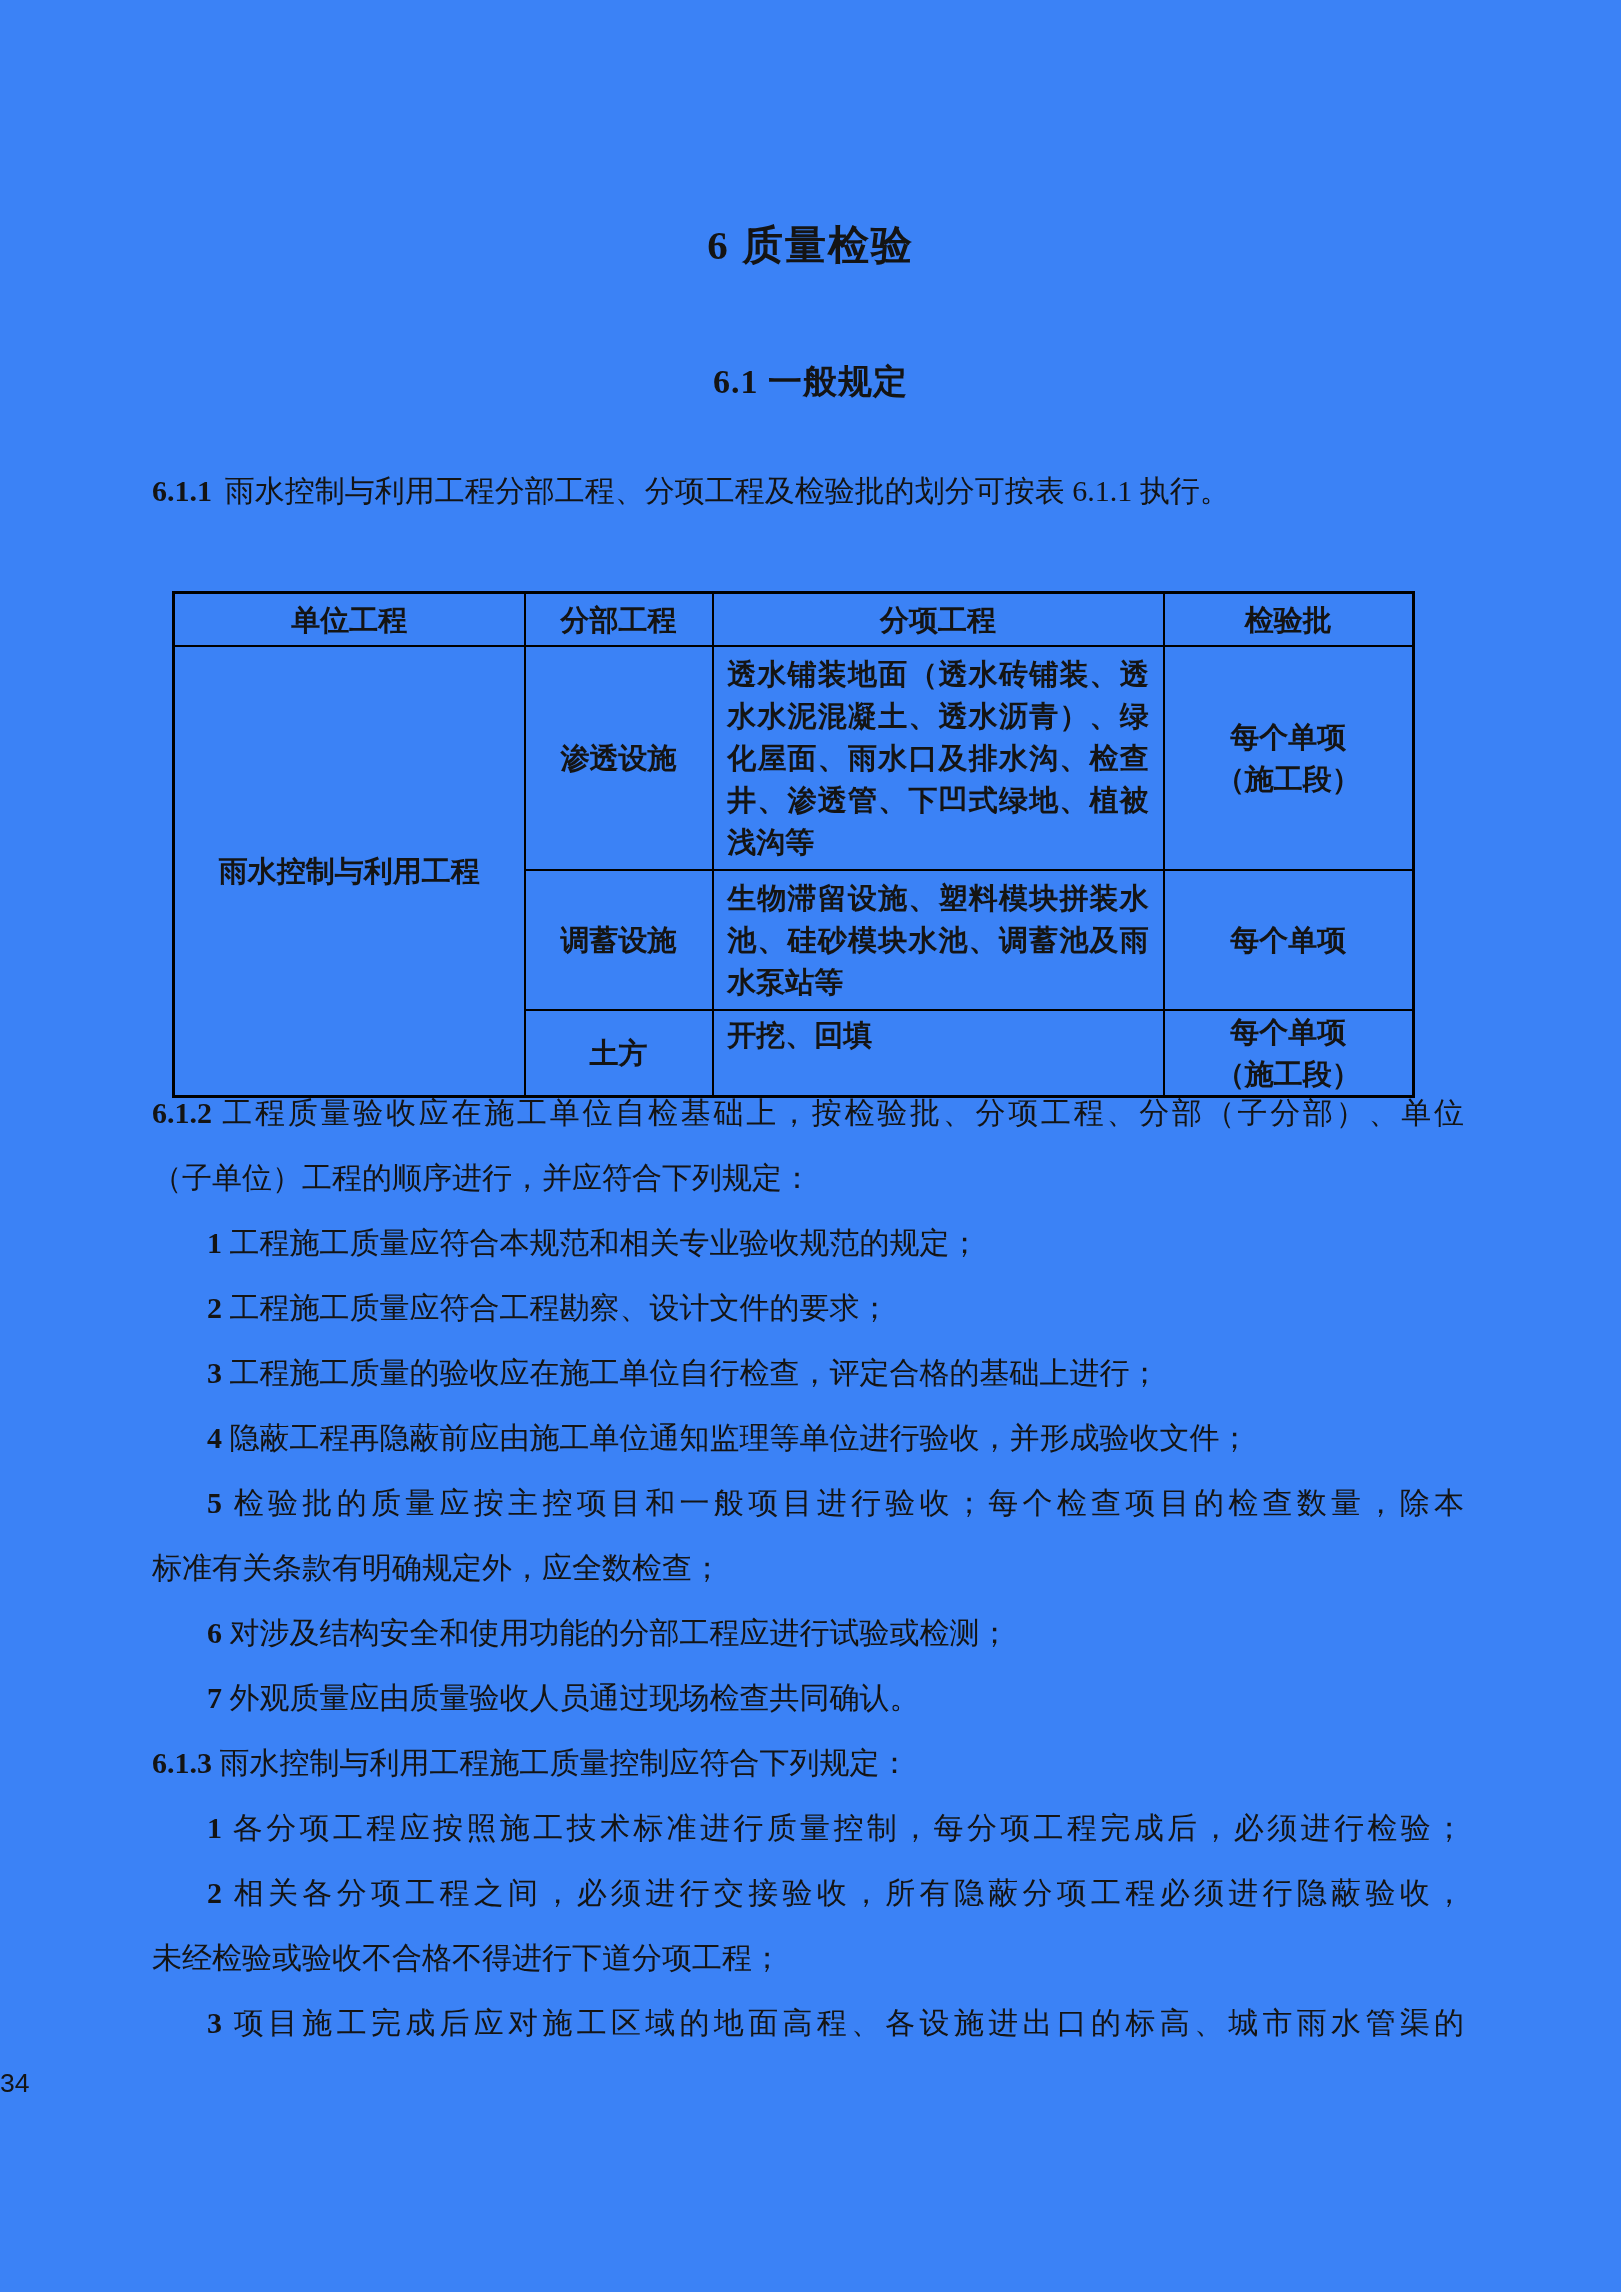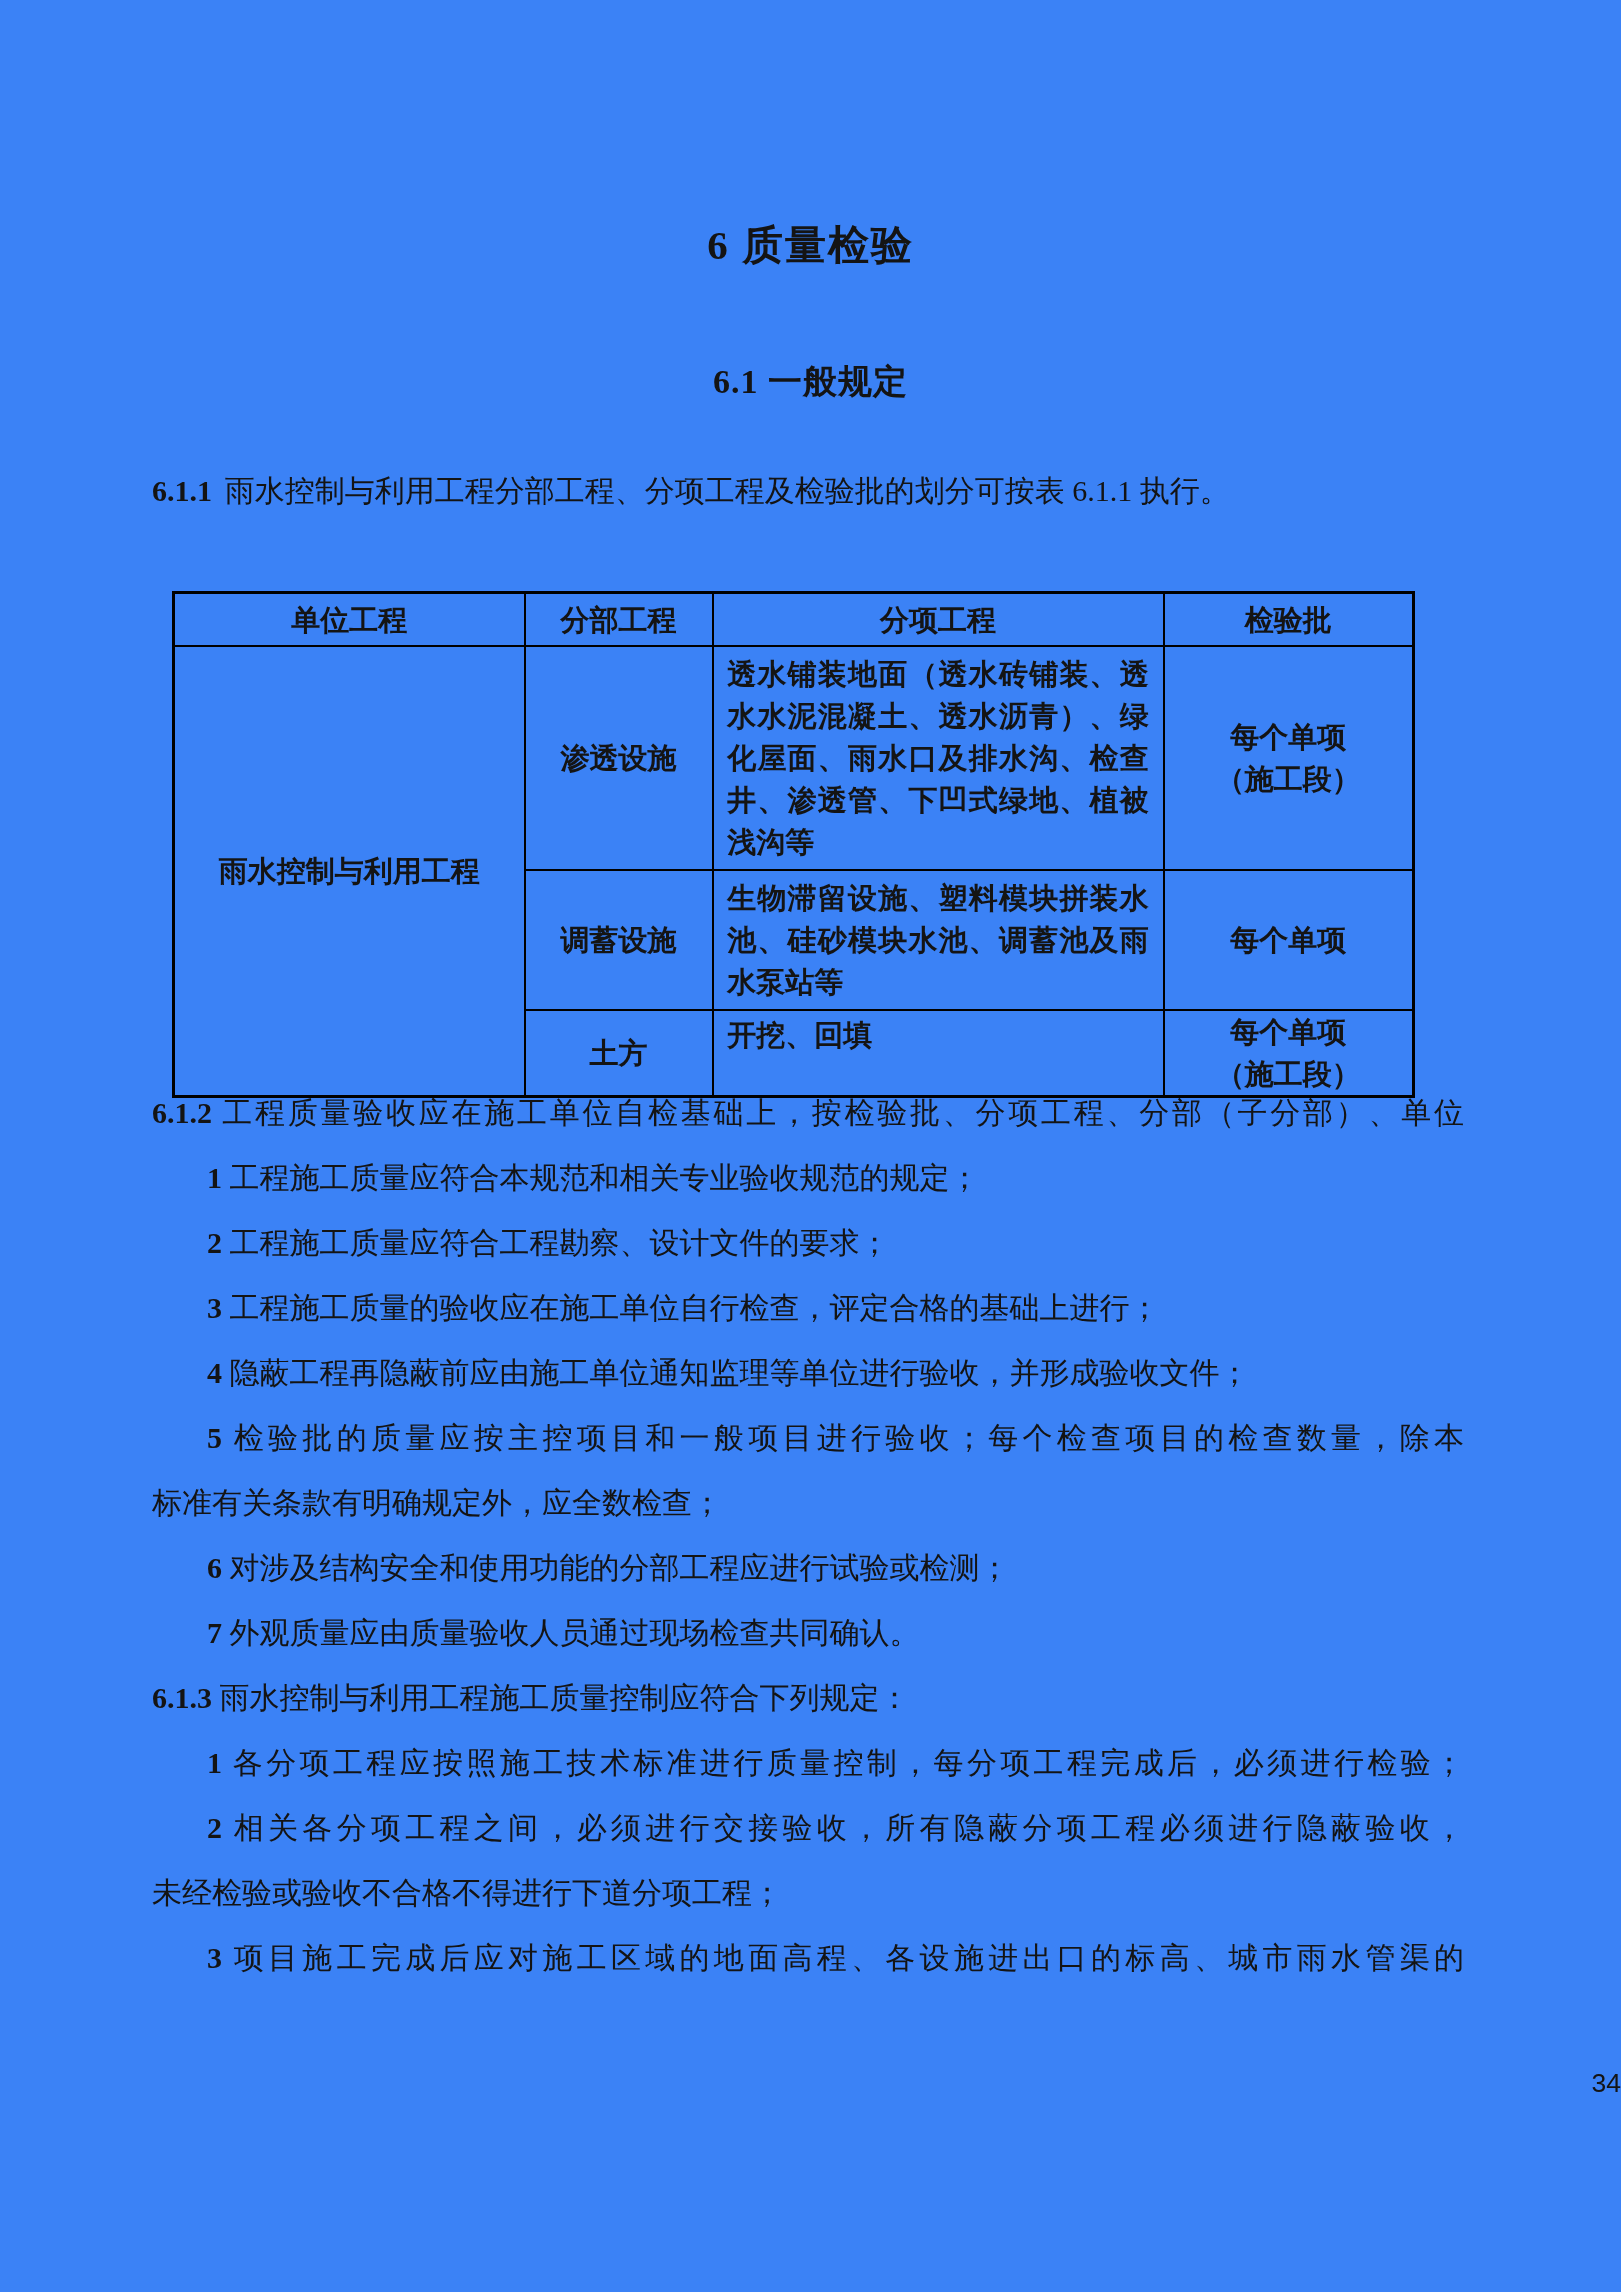--- a/index.html
+++ b/index.html
@@ -48,21 +48,21 @@
   .body-text {
     position:absolute; top:1080px; left:152px; width:1312px;
     font-size:30px;
   }
   .bline { line-height:65px; height:65px; overflow:hidden; text-align:left; }
   .bline.indent { padding-left:55px; }
   .bline.fill { text-align:justify; text-align-last:justify; }
   .bline b { font-weight:bold; }
   .page-number {
     position:absolute; top:2068px; left:0; width:100%;
-    text-align:right; font-size:26.5px;
+    text-align:left; font-size:26.5px;
     font-family:"Liberation Sans","DejaVu Sans",sans-serif;
   }
 </style>
 </head>
 <body>
 
 <div class="page">
 
   <div class="chapter-title">6 质量检验</div>
 
@@ -101,20 +101,21 @@
       <td>土方</td>
       <td class="items-cell">开挖、回填</td>
       <td class="batch-cell">每个单项
 （施工段）</td>
     </tr>
   </tbody>
     </table>
 
   <div class="body-text" id="body-lines">
       <div class="bline fill"><b>6.1.2</b> 工程质量验收应在施工单位自检基础上，按检验批、分项工程、分部（子分部）、单位</div>
+      <div class="bline">（子单位）工程的顺序进行，并应符合下列规定：</div>
       <div class="bline indent"><b>1</b> 工程施工质量应符合本规范和相关专业验收规范的规定；</div>
       <div class="bline indent"><b>2</b> 工程施工质量应符合工程勘察、设计文件的要求；</div>
       <div class="bline indent"><b>3</b> 工程施工质量的验收应在施工单位自行检查，评定合格的基础上进行；</div>
       <div class="bline indent"><b>4</b> 隐蔽工程再隐蔽前应由施工单位通知监理等单位进行验收，并形成验收文件；</div>
       <div class="bline indent fill"><b>5</b> 检验批的质量应按主控项目和一般项目进行验收；每个检查项目的检查数量，除本</div>
       <div class="bline">标准有关条款有明确规定外，应全数检查；</div>
       <div class="bline indent"><b>6</b> 对涉及结构安全和使用功能的分部工程应进行试验或检测；</div>
       <div class="bline indent"><b>7</b> 外观质量应由质量验收人员通过现场检查共同确认。</div>
       <div class="bline"><b>6.1.3</b> 雨水控制与利用工程施工质量控制应符合下列规定：</div>
       <div class="bline indent fill"><b>1</b> 各分项工程应按照施工技术标准进行质量控制，每分项工程完成后，必须进行检验；</div>

